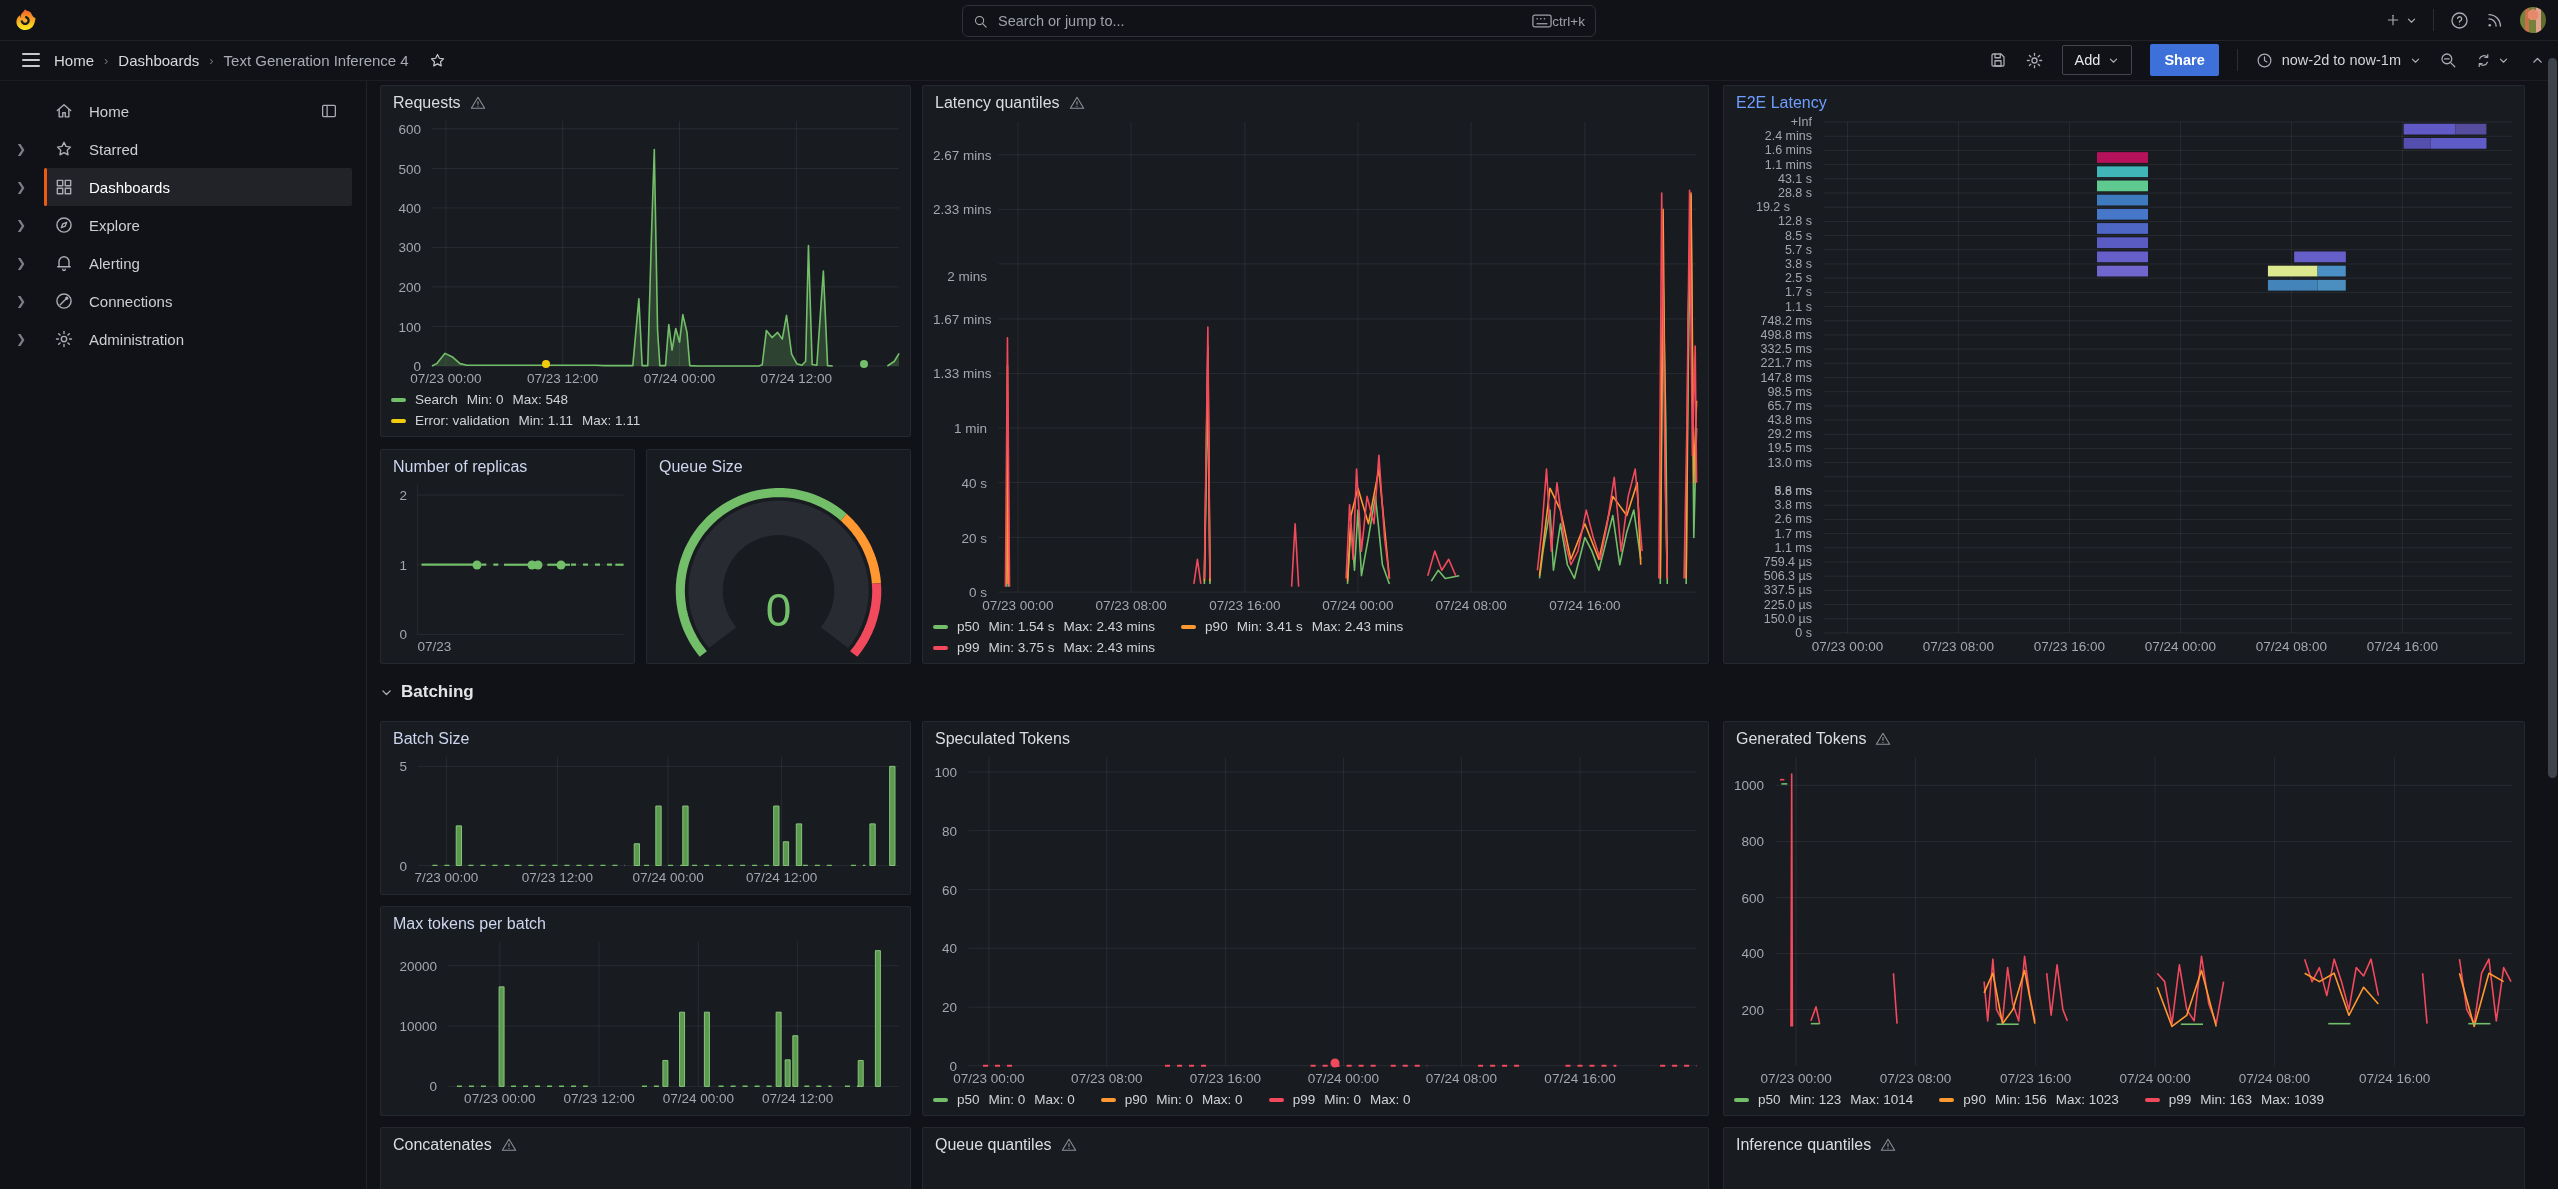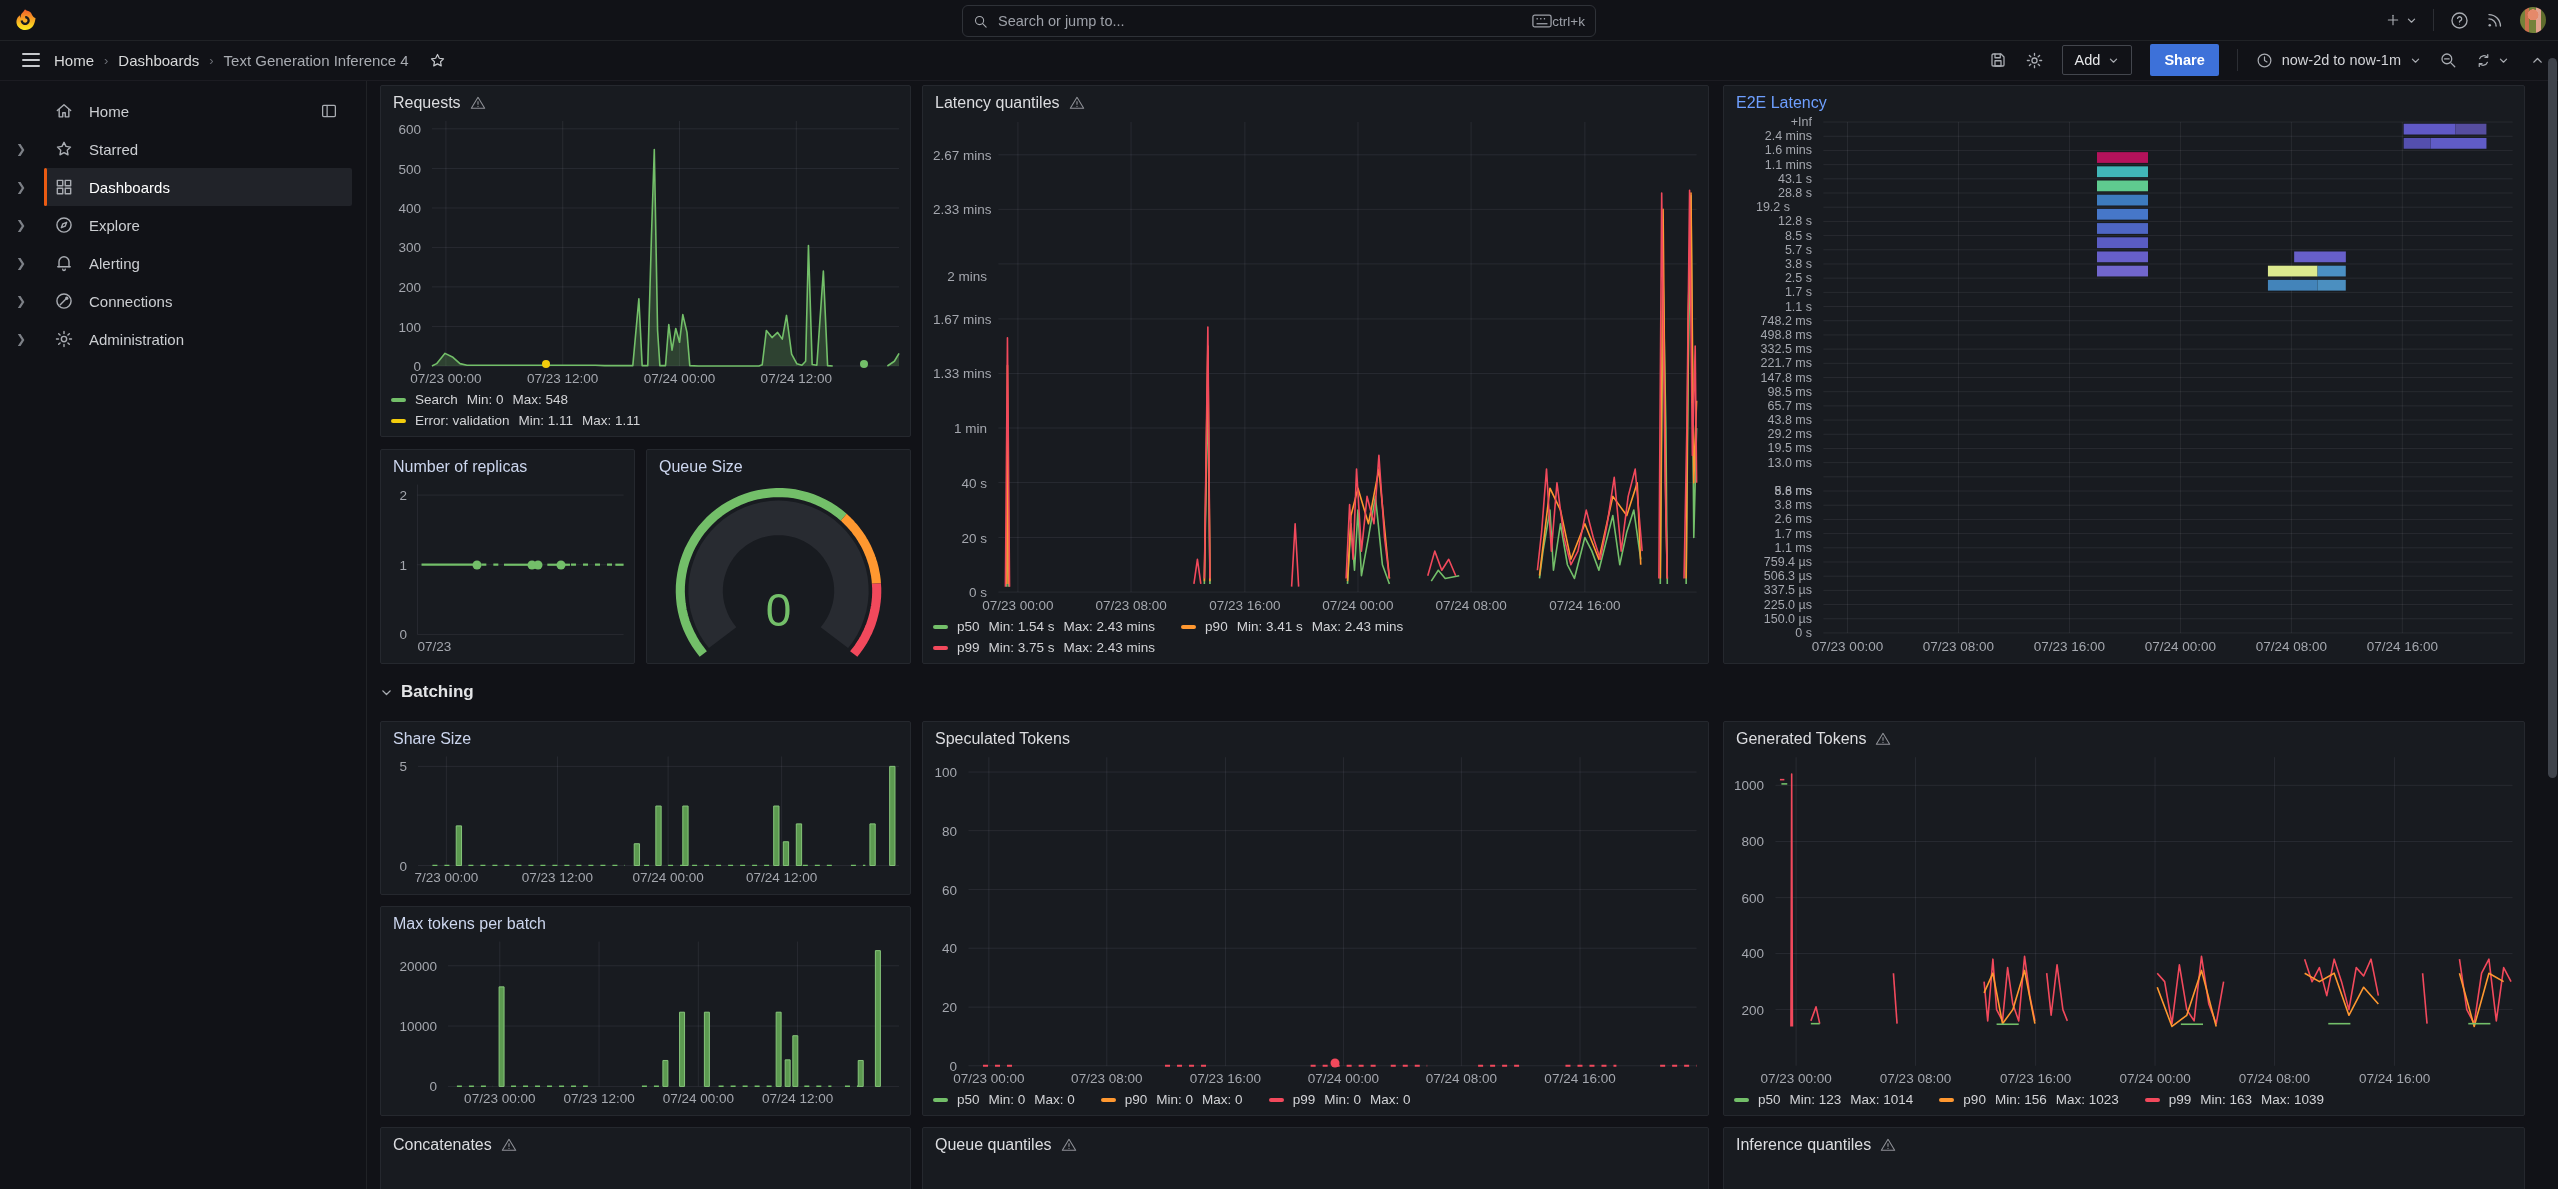--- a/index.html
+++ b/index.html
@@ -633,21 +633,21 @@
 
   <div class="section-head" style="left:14px;top:602px">
     <svg width="13" height="13" viewBox="0 0 16 16" class="icon">
         <path d="M3.5 6 L8 10.5 L12.5 6"></path>
       </svg>
     <span>Batching</span>
   </div>
 
   <div class="panel" style="left:14px;top:641px;width:529px;height:172px">
     <div class="phead">
-      <span class="ptitle t-pale">Share Size</span>
+      <span class="ptitle t-pale">Batch Size</span>
     </div>
     <div class="pbody">
         <div class="plotwrap">
           <div class="plot" style="margin-left: 26px;">
             <svg viewBox="0 0 1000 1000" preserveAspectRatio="none" class="plotsvg">
               <line x1="2" y1="996" x2="998" y2="996" stroke="rgba(204,204,220,0.09)" stroke-width="1" vector-effect="non-scaling-stroke"></line>
               <line x1="2" y1="94.27199999999996" x2="998" y2="94.27199999999996" stroke="rgba(204,204,220,0.09)" stroke-width="1" vector-effect="non-scaling-stroke"></line>
               <line x1="60.763999999999996" y1="4" x2="60.763999999999996" y2="996" stroke="rgba(204,204,220,0.09)" stroke-width="1" vector-effect="non-scaling-stroke"></line>
               <line x1="290.84" y1="4" x2="290.84" y2="996" stroke="rgba(204,204,220,0.09)" stroke-width="1" vector-effect="non-scaling-stroke"></line>
               <line x1="519.9200000000001" y1="4" x2="519.9200000000001" y2="996" stroke="rgba(204,204,220,0.09)" stroke-width="1" vector-effect="non-scaling-stroke"></line>

